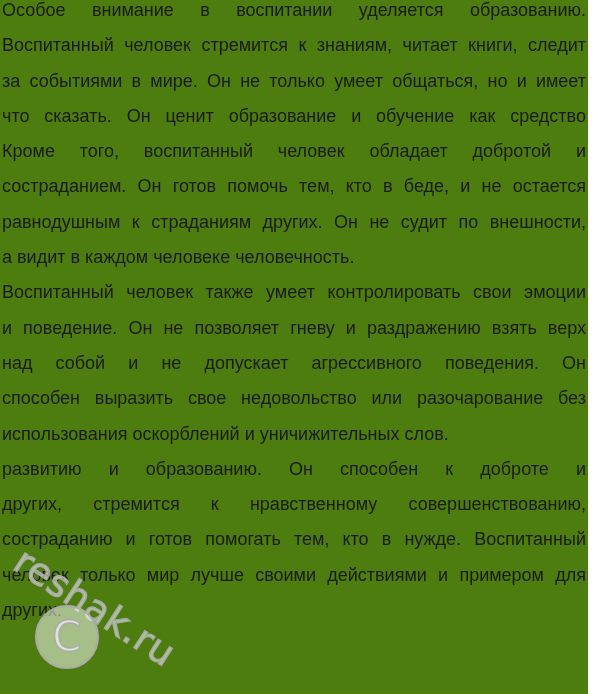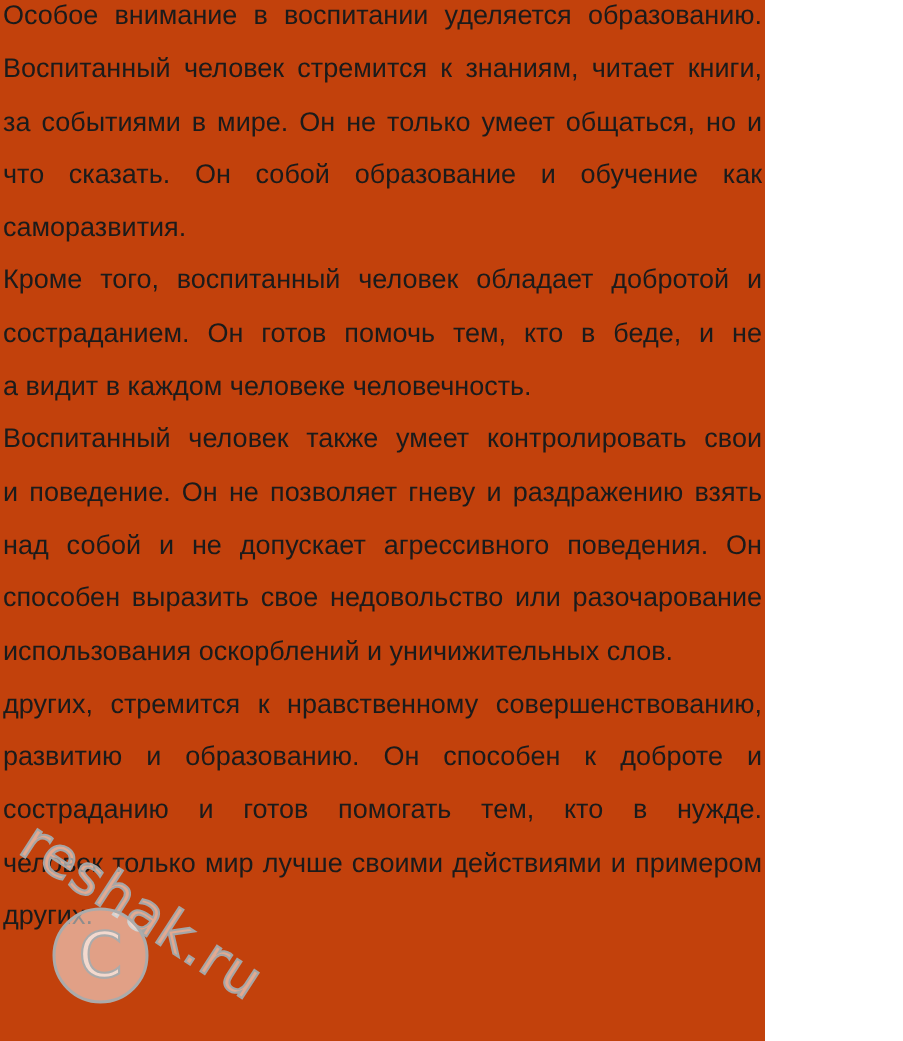--- a/index.html
+++ b/index.html
@@ -6,23 +6,23 @@
     margin: 0;
     padding: 0;
     width: 602px;
     height: 694px;
     overflow: hidden;
     background: #ffffff;
     font-family: "Liberation Sans", sans-serif;
   }
   .page {
     position: relative;
-    width: 510px;
+    width: 588px;
     height: 694px;
-    background: #c2410c;
+    background: #4d7c0f;
   }
   .doc {
     position: absolute;
     top: -7px;
     left: 2px;
     right: 2px;
     color: #1b1b1b;
     font-size: 18px;
   }
   .paragraph { margin: 0; }
@@ -87,41 +87,41 @@
 <body>
 
 <div class="page">
 
   <div class="doc">
 
     <section class="paragraph">
       <div class="line j"><span>Особое внимание в воспитании уделяется образованию.</span></div>
       <div class="line j"><span>Воспитанный человек стремится к знаниям, читает книги, следит</span></div>
       <div class="line j"><span>за событиями в мире. Он не только умеет общаться, но и имеет</span></div>
-      <div class="line j"><span>что сказать. Он собой образование и обучение как средство</span></div>
-      <div class="line"><span>саморазвития.</span></div>
+      <div class="line j"><span>что сказать. Он ценит образование и обучение как средство</span></div>
     </section>
 
     <section class="paragraph">
       <div class="line j"><span>Кроме того, воспитанный человек обладает добротой и</span></div>
       <div class="line j"><span>состраданием. Он готов помочь тем, кто в беде, и не остается</span></div>
+      <div class="line j"><span>равнодушным к страданиям других. Он не судит по внешности,</span></div>
       <div class="line"><span>а видит в каждом человеке человечность.</span></div>
     </section>
 
     <section class="paragraph">
       <div class="line j"><span>Воспитанный человек также умеет контролировать свои эмоции</span></div>
       <div class="line j"><span>и поведение. Он не позволяет гневу и раздражению взять верх</span></div>
       <div class="line j"><span>над собой и не допускает агрессивного поведения. Он</span></div>
       <div class="line j"><span>способен выразить свое недовольство или разочарование без</span></div>
       <div class="line"><span>использования оскорблений и уничижительных слов.</span></div>
     </section>
 
     <section class="paragraph">
+      <div class="line j"><span>развитию и образованию. Он способен к доброте и</span></div>
       <div class="line j"><span>других, стремится к нравственному совершенствованию,</span></div>
-      <div class="line j"><span>развитию и образованию. Он способен к доброте и</span></div>
       <div class="line j"><span>состраданию и готов помогать тем, кто в нужде. Воспитанный</span></div>
       <div class="line j"><span>человек только мир лучше своими действиями и примером для</span></div>
       <div class="line"><span>других.</span></div>
     </section>
 
   </div>
 
   <div class="watermark">
     <div class="wm-text">reshak.ru</div>
     <div class="wm-badge">

